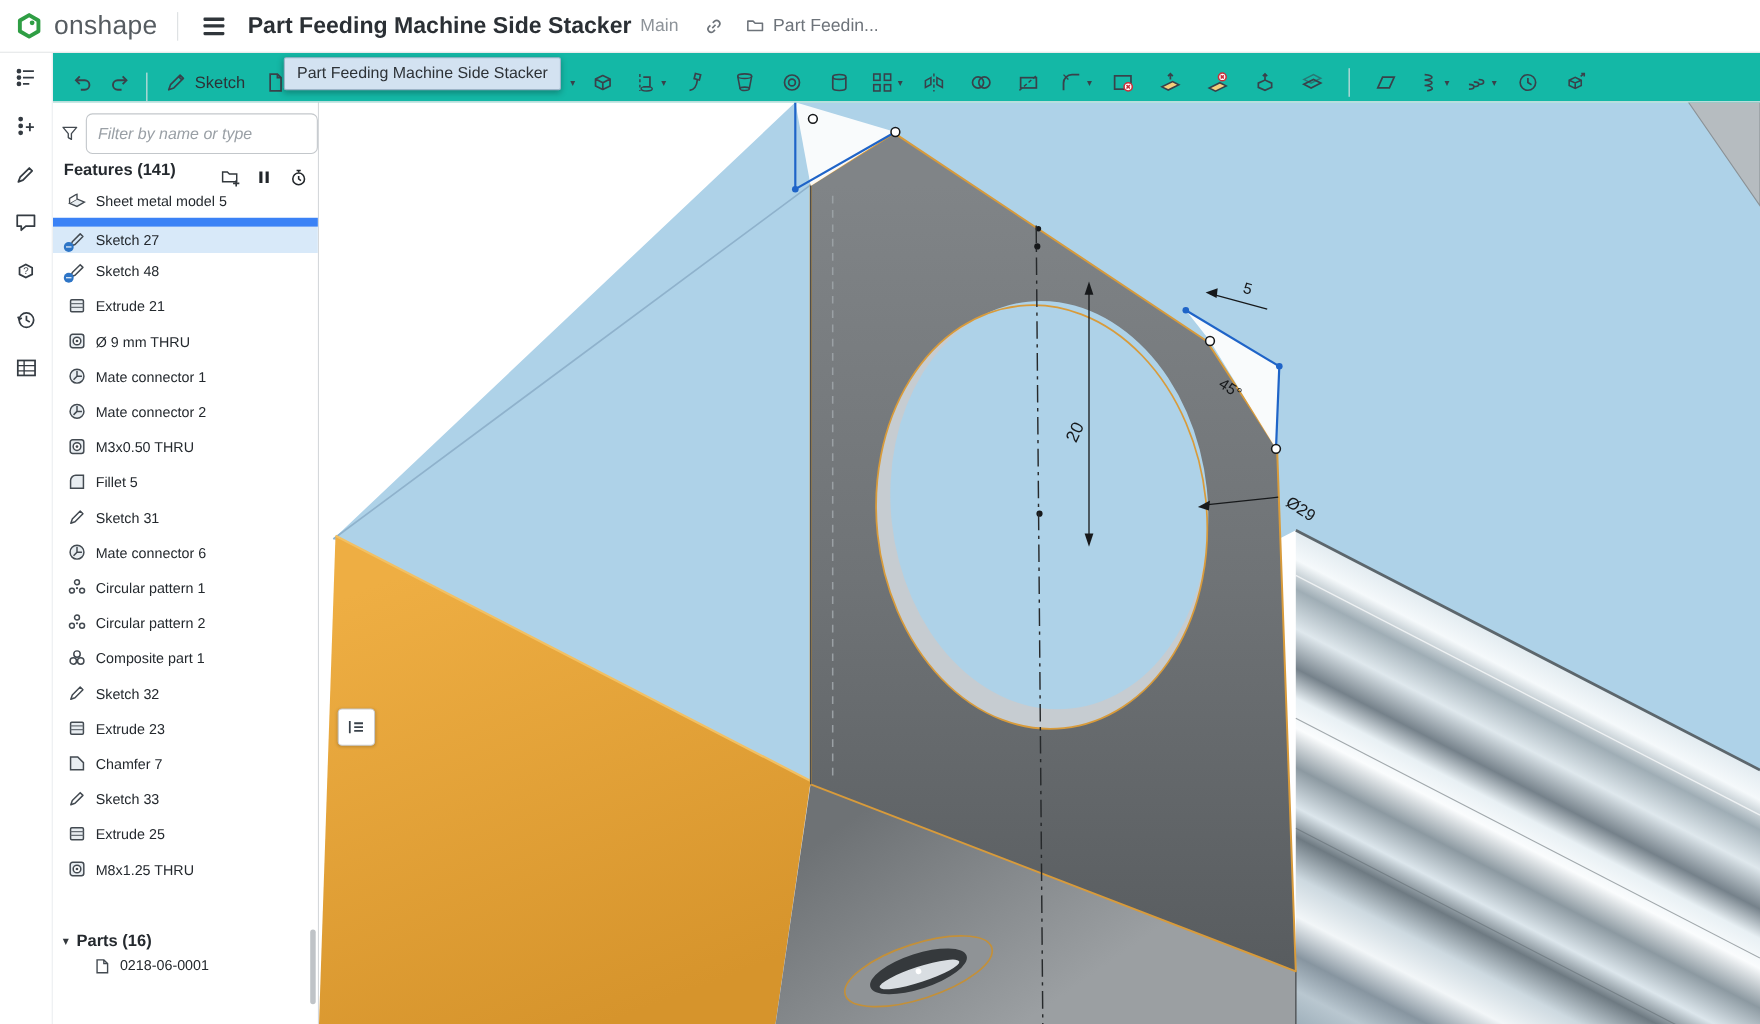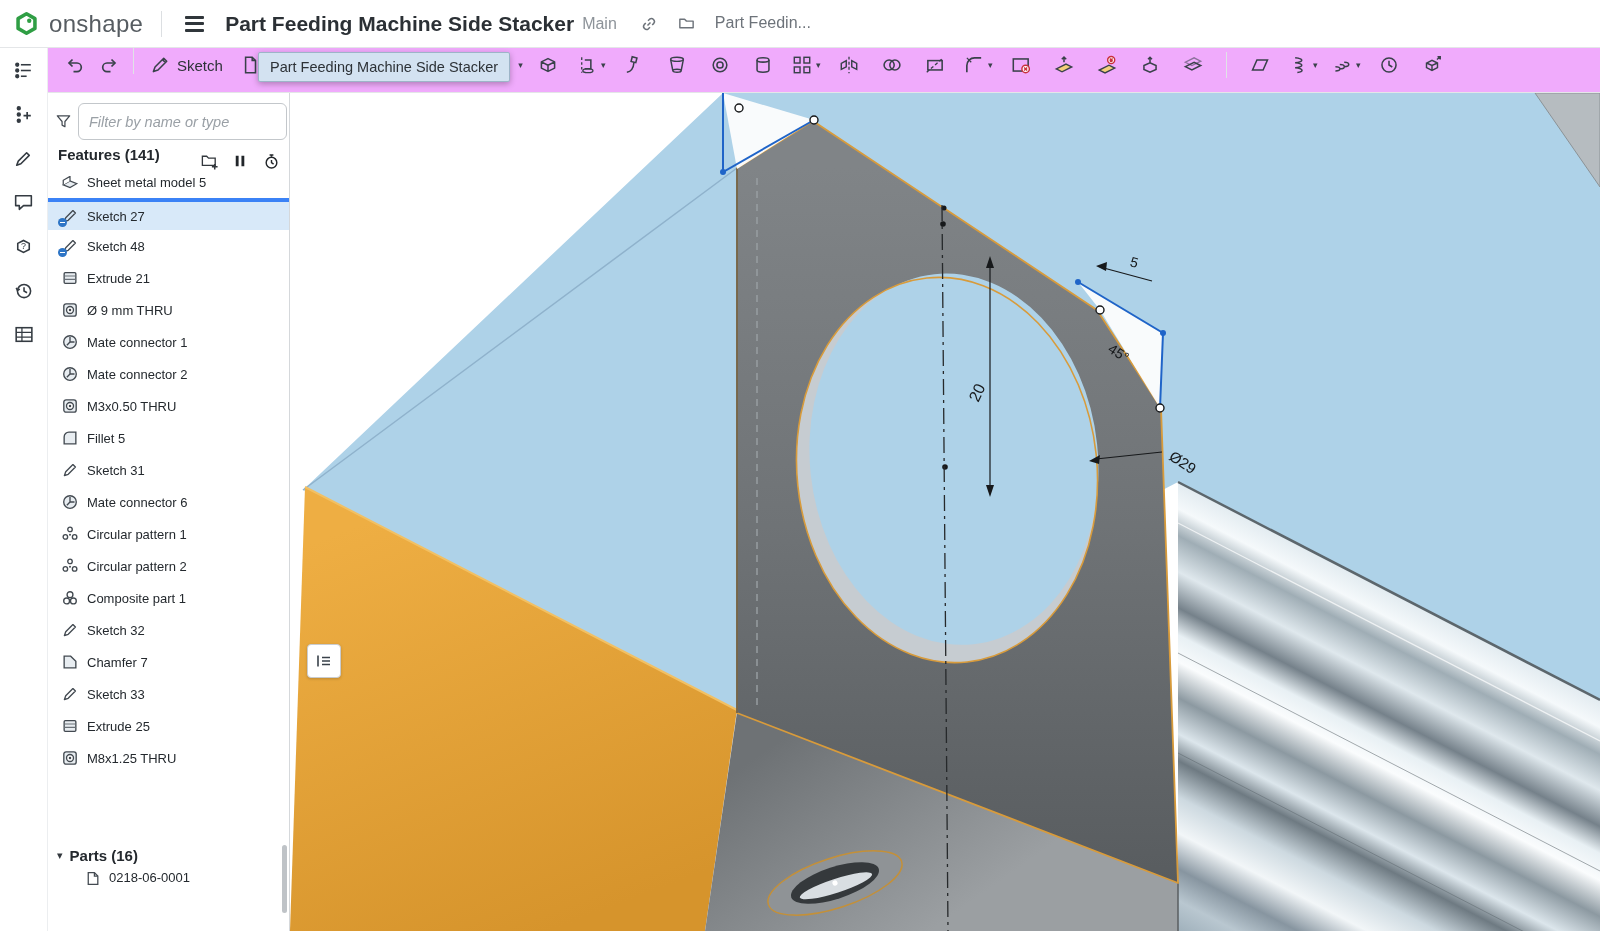--- a/index.html
+++ b/index.html
@@ -9,58 +9,58 @@
 .header{position:absolute;left:0;top:0;width:1600px;height:48px;background:#fff;
   border-bottom:1px solid #e4e6e8;display:flex;align-items:center;padding:0 14px;gap:8px;z-index:30}
 .logo-mark{width:25px;height:25px;flex:0 0 auto}
 .logo-word{font-size:24px;color:#565c61;font-weight:500;letter-spacing:.3px;margin-left:2px}
 .v-sep{width:1px;height:26px;background:#dcdfe2;margin:0 10px}
 .hamburger{display:flex;flex-direction:column;gap:3.5px;padding:5px;cursor:pointer}
 .hamburger span{width:19px;height:3px;background:#30363b;border-radius:1px}
 .doc-title{font-size:21px;font-weight:700;color:#2b3035;margin-left:8px;white-space:nowrap}
 .branch{font-size:16px;color:#8d9399;}
 .hicon{width:20px;height:20px;margin-left:14px}
-.crumb{display:flex;gap:19px;margin-left:10px;color:#6d737a;font-size:16px}
+.crumb{display:flex;align-items:center;gap:7px;margin-left:10px;color:#6d737a;font-size:16px}
 .crumb svg{width:19px;height:19px}
 
 .left-rail{position:absolute;left:0;top:48px;width:48px;bottom:0;background:#fff;
   border-right:1px solid #eceef0;z-index:25;display:flex;flex-direction:column;align-items:center}
 .rail-btn{width:48px;height:44px;display:flex;align-items:center;justify-content:center;cursor:pointer}
 .ri{width:23px;height:23px}
 
-.toolbar{position:absolute;left:48px;top:48px;width:1552px;height:45px;background:#f0abfc;
-  border-bottom:1px solid #e4e6e8;display:flex;align-items:flex-start;padding-left:10px;z-index:20;overflow:hidden}
+.toolbar{position:absolute;left:48px;top:48px;width:1552px;height:45px;background:#14b8a6;
+  border-bottom:1px solid #e4e6e8;display:flex;align-items:flex-end;padding-left:10px;z-index:20;overflow:hidden}
 .tb-btn{height:34px;min-width:34px;display:flex;align-items:center;justify-content:center;
   border-radius:3px;cursor:pointer;flex:0 0 auto}
 .tbi{width:22px;height:22px}
 .tb-caret{font-size:9px;color:#39414a;margin-left:3px}
 .tb-sep{width:1px;height:26px;background:#e0e3e6;margin:0 7px;flex:0 0 auto}
 .sketch-btn{gap:6px;padding:0 8px;font-size:15px;color:#2d3237}
 .doc-drop{width:300px;height:34px;display:flex;align-items:center;justify-content:space-between;
   padding:0 8px;cursor:pointer;flex:0 0 auto}
 .tb-icons{display:flex;align-items:center;gap:9px}
 .tooltip{position:absolute;left:258px;top:52px;height:30px;line-height:28px;padding:0 11px;
   background:#d3e2f1;border:1px solid #9db4c8;border-radius:2px;font-size:14.5px;color:#2d3237;
   box-shadow:0 2px 6px rgba(0,0,0,.28);z-index:50;white-space:nowrap}
 
 .features-panel{position:absolute;left:48px;top:93px;width:242px;bottom:0;background:#fff;
   border-right:1px solid #d5d8db;z-index:10}
 .filter-row{display:flex;align-items:center;padding:10px 6px 0 6px;gap:5px}
 .filter-row .funnel{width:19px;height:19px;flex:0 0 auto}
 .filter-input{flex:1;height:37px;border:1px solid #c3c7cb;border-radius:6px;padding:0 10px;
-  font-size:14.5px;color:#555;outline:none;font-family:"Liberation Sans",sans-serif}
+  font-size:14.5px;font-style:italic;color:#555;outline:none;font-family:"Liberation Sans",sans-serif}
 .filter-input::placeholder{color:#9aa0a6;font-style:italic}
 .feat-header{display:flex;margin-top:6px;height:30px;padding:0 8px 0 10px}
 .feat-title{font-size:15px;font-weight:700;color:#24292e;flex:1}
 .fh-icons{display:flex;align-items:center;gap:12px}
 .fh-icons svg{width:19px;height:19px;cursor:pointer}
 .feat-list{height:664px;overflow:hidden}
 .feat-row{height:32px;display:flex;align-items:center;gap:8px;padding-left:13px;cursor:pointer}
 .feat-row.clipped{margin-top:-10px}
-.feat-row.selected{background:#d8e9f9;border-top:4px solid #3b82f6}
+.feat-row.selected{background:#d8e9f9;border-top:8px solid #3b82f6}
 .fi-wrap{position:relative;width:18px;height:18px;flex:0 0 auto}
 .fi{width:18px;height:18px;display:block}
 .badge{width:9px;height:9px;border-radius:50%;background:#2e75c6;position:absolute;left:-3px;bottom:-2px}
 .badge::after{content:"";position:absolute;left:2px;top:3.5px;width:5px;height:1.8px;background:#fff}
 .feat-label{font-size:13px;color:#24292e;white-space:nowrap}
 .parts-head{display:flex;align-items:center;gap:7px;height:30px;padding-left:9px;cursor:pointer}
 .parts-head .chev{font-size:11px;color:#33383d}
 .parts-head span[data-bind]{font-size:15px;font-weight:700;color:#24292e}
 .part-row{display:flex;gap:8px;height:32px;padding-left:36px;cursor:pointer}
 .part-row .fi{width:17px;height:17px}
@@ -629,20 +629,28 @@
         </span>
         <span class="feat-label">Composite part 1</span>
       </div>
       <div class="feat-row">
         <span class="fi-wrap">
           <svg class="fi" viewBox="0 0 16 16">
             <use href="#f-sketch"></use>
           </svg>
         </span>
         <span class="feat-label">Sketch 32</span>
+      </div>
+      <div class="feat-row">
+        <span class="fi-wrap">
+          <svg class="fi" viewBox="0 0 16 16">
+            <use href="#f-extrude"></use>
+          </svg>
+        </span>
+        <span class="feat-label">Extrude 23</span>
       </div>
       <div class="feat-row">
         <span class="fi-wrap">
           <svg class="fi" viewBox="0 0 16 16">
             <use href="#f-chamfer"></use>
           </svg>
         </span>
         <span class="feat-label">Chamfer 7</span>
       </div>
       <div class="feat-row">

